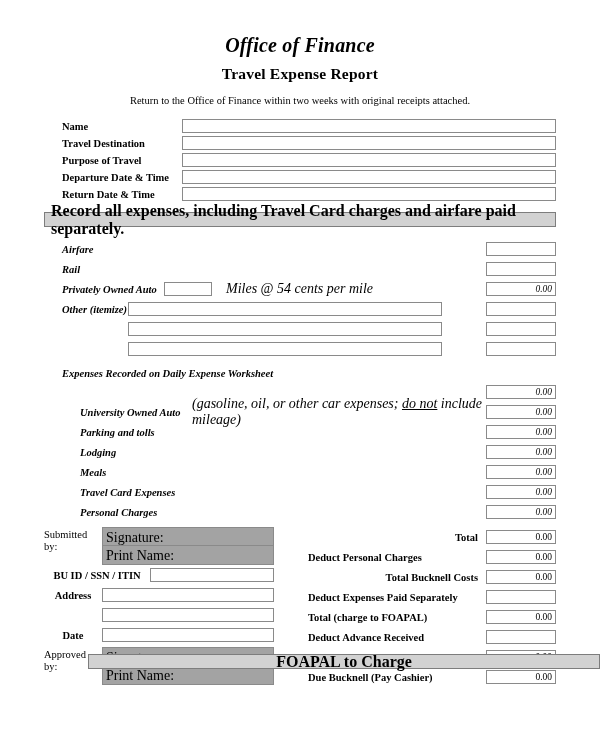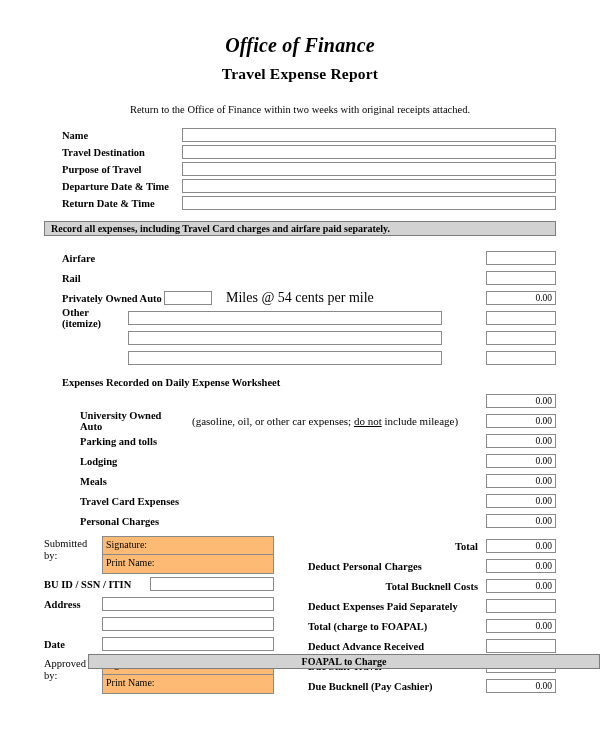--- a/index.html
+++ b/index.html
@@ -34,21 +34,21 @@
     letter-spacing: .2px;
   }
   .main-title {
     font-weight: bold;
     font-size: 15.5px;
     margin-top: 8px;
     letter-spacing: .2px;
   }
   .subtitle {
     font-size: 10.5px;
-    margin-top: 21px;
+    margin-top: 12px;
     font-family: "Liberation Serif", serif;
   }
   
   .form {
     margin: 13px 44px 0 44px;
     width: 512px;
   }
   .row {
     display: flex;
     align-items: center;
@@ -74,33 +74,33 @@
   .grow { flex: 1 1 auto; }
 
   
   .banner {
     margin: 11px 44px 0 44px;
     width: 512px;
     background: #d2d2d2;
     border: 1px solid #7d7d7d;
     box-sizing: border-box;
     height: 15px;
-    font-size: 10px;
+    font-size: 16px;
     font-weight: bold;
     display: flex;
     align-items: center;
     padding-left: 6px;
   }
   .banner.center {
     justify-content: center;
     padding-left: 0;
   }
 
   
-  .exp-area { margin: 13px 44px 0 44px; width: 512px; }
+  .exp-area { margin: 13px 44px 0 44px; width: 512px; font-style: italic; }
   .exp-row {
     display: flex;
     align-items: center;
     height: 18px;
     margin-bottom: 2px;
   }
   .exp-lbl {
     font-size: 10.5px;
     font-weight: bold;
     padding-left: 18px;
@@ -128,21 +128,21 @@
     border: 1px solid #8a8a8a;
     box-sizing: border-box;
     flex: none;
   }
   .miles-txt {
     font-size: 14px;
     padding-left: 14px;
     font-weight: normal;
   }
   .note {
-    font-size: 11px;
+    font-size: 14px;
     font-weight: normal;
     padding-left: 8px;
   }
   .note u { text-decoration: underline; }
   .other-box {
     flex: none;
     width: 314px;
     height: 14px;
     border: 1px solid #8a8a8a;
     box-sizing: border-box;
@@ -175,35 +175,36 @@
     font-size: 10.5px;
     font-weight: normal;
     line-height: 12px;
     padding-top: 2px;
   }
   .sig-boxes { width: 172px; flex: none; }
   .sig-cell {
     border: 1px solid #8a8a8a;
     height: 19px;
     box-sizing: border-box;
-    font-size: 10px;
+    font-size: 14px;
     padding: 2px 0 0 3px;
-    background: #fdba74;
+    background: #a3a3a3;
   }
   .sig-cell.second { border-top: none; }
   .bl-row {
     display: flex;
     align-items: center;
     height: 20px;
   }
   .bl-lbl {
     width: 58px;
     flex: none;
     font-size: 10.5px;
     font-weight: bold;
+    text-align: center;
   }
   .bl-lbl.wide { width: 106px; }
   .bl-box {
     border: 1px solid #8a8a8a;
     height: 14px;
     box-sizing: border-box;
     background: #fff;
   }
   .bl-box.w124 { width: 124px; flex: none; }
   .bl-box.w172 { width: 172px; flex: none; }

